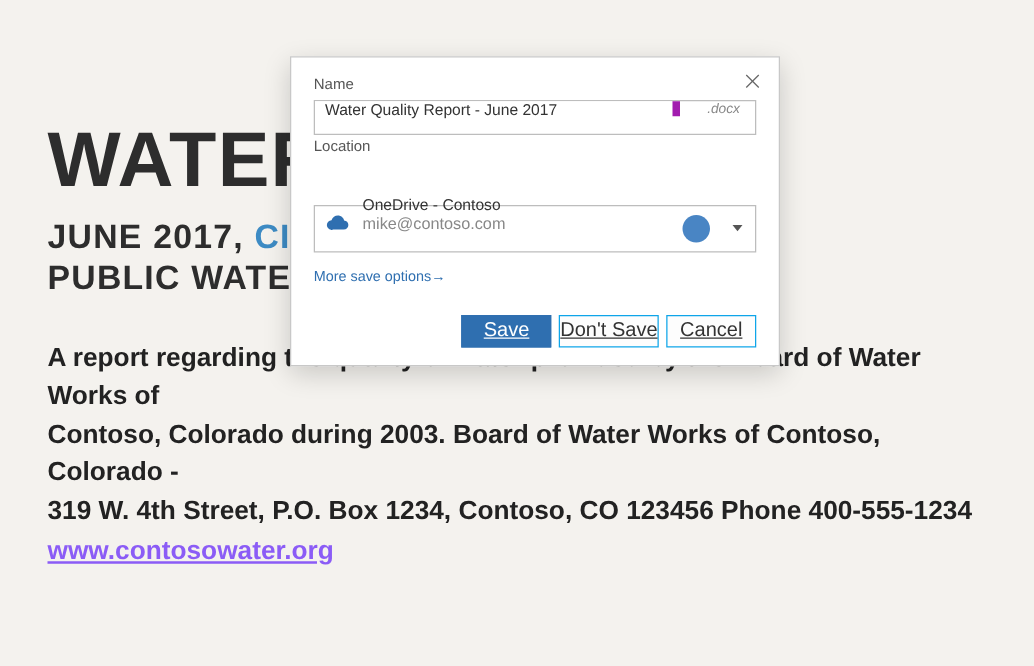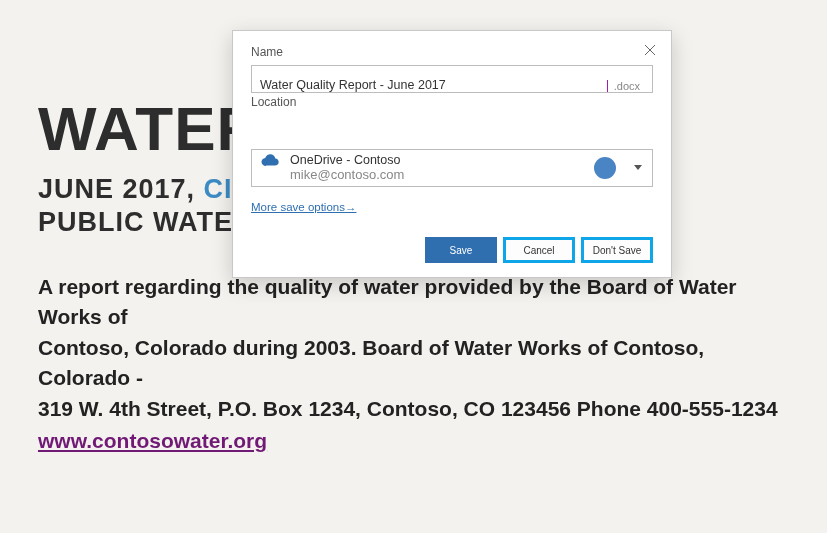--- a/index.html
+++ b/index.html
@@ -40,71 +40,72 @@
       text-transform:uppercase;
     }
     .doc .body {
       margin-top:34px;
       font-size:21px;
       font-weight:600;
       line-height:1.45;
       color:#222;
     }
     .doc .link {
-      color:#701a75;
+      color:#8b5cf6;
       text-decoration:underline;
       font-size:21px;
       font-weight:600;
       display:inline-block;
       margin-top:2px;
     }
     
     .dialog {
       position:absolute;
-      left:232px; top:30px;
-      width:440px;
+      left:232px; top:45px;
+      width:392px;
       background:#ffffff;
       border:1px solid #c8c8c8;
       box-shadow:0 6px 20px rgba(0,0,0,0.18);
       padding:14px 18px 14px 18px;
       font-family:"Segoe UI",Arial,sans-serif;
     }
     .dlg-close {
       position:absolute; right:10px; top:8px;
       width:22px; height:22px;
       display:flex; align-items:center; justify-content:center;
       font-size:15px; color:#555;
       cursor:pointer;
     }
     .dlg-label { font-size:12px; color:#555; margin-bottom:6px; }
     .dlg-input-row {
-      display:flex; align-items:flex-end;
+      display:flex; align-items:flex-start;
       border:1px solid #bdbdbd;
       height:28px;
     }
     .dlg-input {
       flex:1;
       border:none; outline:none;
       font-size:12.5px;
       padding:0 8px;
       color:#333;
     }
     .dlg-ext {
-      padding:0 12px 0 6px;
+      padding:0 12px 0 22px;
       font-size:11px;
       color:#888;
-      border-left:1px solid #a21caf;
+      border-left:6px solid #a21caf;
+      font-style:italic;
     }
     .dlg-loc-label { margin-top:2px; }
     .dlg-location {
       border:1px solid #bdbdbd;
       height:38px;
       display:flex;
-      align-items:flex-start;
-      padding:4px 8px;
+      align-items:flex-end;
+      padding:15px 8px;
       position:relative;
       cursor:pointer;
       margin-top:40px;
     }
     .cloud-icon { color:#2f6fb0; display:flex; align-items:center; margin-right:8px; }
     .loc-text .loc-name { font-size:12.5px; color:#333; line-height:1.1; }
     .loc-text .loc-email { font-size:13px; color:#888; line-height:1.1; }
     .loc-spinner {
       position:absolute; right:36px; top:50%;
       width:22px; height:22px; margin-top:-11px;
@@ -116,34 +117,35 @@
       width:0; height:0;
       border-left:4px solid transparent;
       border-right:4px solid transparent;
       border-top:5px solid #555;
     }
     .more-options {
       margin-top:14px;
       font-size:11.5px;
       color:#2f6fb0;
       cursor:pointer;
-      display:inline-flex; align-items:center; gap:0;text-decoration:underline;
+      display:inline-flex; align-items:center; gap:0;
     }
     .dlg-buttons {
       display:flex; justify-content:flex-end;
       gap:6px; margin-top:22px;
     }
     .dlg-btn {
       min-width:72px; height:26px;
-      font-size:10px;
-      border:3px solid #0ea5e9;
+      font-size:16px;
+      border:1px solid #0ea5e9;
       background:#fdfdfd;
       color:#333;
       display:flex; align-items:center; justify-content:center;
       cursor:pointer;
+      text-decoration:underline;
     }
     .dlg-btn.primary {
       background:#2f6fb0;
       border-color:#2f6fb0;
       color:#fff;
     }
   </style>
 </head>
 <body>
 
@@ -190,16 +192,16 @@
     <div class="loc-caret"></div>
   </div>
 
   <div class="more-options">
     <span>More save options</span>
     <span>→</span>
   </div>
 
   <div class="dlg-buttons">
     <div class="dlg-btn primary">Save</div>
+    <div class="dlg-btn">Don't Save</div>
     <div class="dlg-btn">Cancel</div>
-    <div class="dlg-btn">Don't Save</div>
   </div>
 </div>
 
 </body></html>

